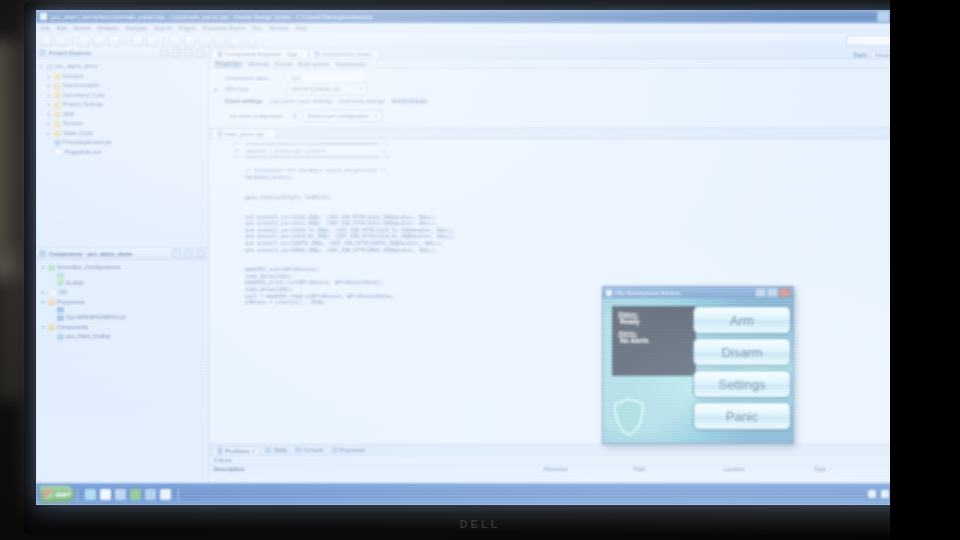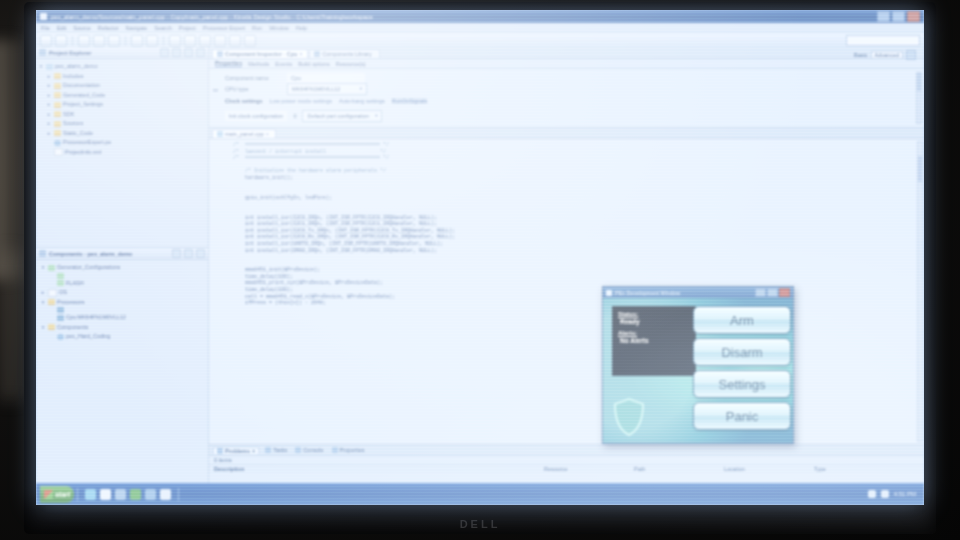--- a/index.html
+++ b/index.html
@@ -1,19 +1,19 @@
 <!DOCTYPE html>
 <html><head>
 <meta charset="utf-8">
 <style>
   html,body{margin:0;padding:0;background:#000;}
   body{width:960px;height:540px;overflow:hidden;font-family:"Liberation Sans",sans-serif;}
 
   
-  #photo{position:relative;width:960px;height:540px;background:
+  #photo{position:relative;width:890px;height:540px;background:
      radial-gradient(ellipse at 20% 30%, #2a2622 0%, #100f0e 45%, #050505 100%);
      overflow:hidden;}
   #roomlight{position:absolute;left:-10px;top:40px;width:40px;height:240px;
      background:linear-gradient(90deg,rgba(150,140,125,.55),rgba(60,55,50,0));filter:blur(7px);}
   #roomlight2{position:absolute;left:0px;top:250px;width:34px;height:150px;
      background:linear-gradient(90deg,rgba(120,112,100,.40),rgba(40,38,34,0));filter:blur(8px);}
 
   
   #bezel{position:absolute;left:24px;top:2px;width:912px;height:532px;
      background:linear-gradient(160deg,#1b1b1d 0%,#0b0b0c 55%,#141415 100%);

